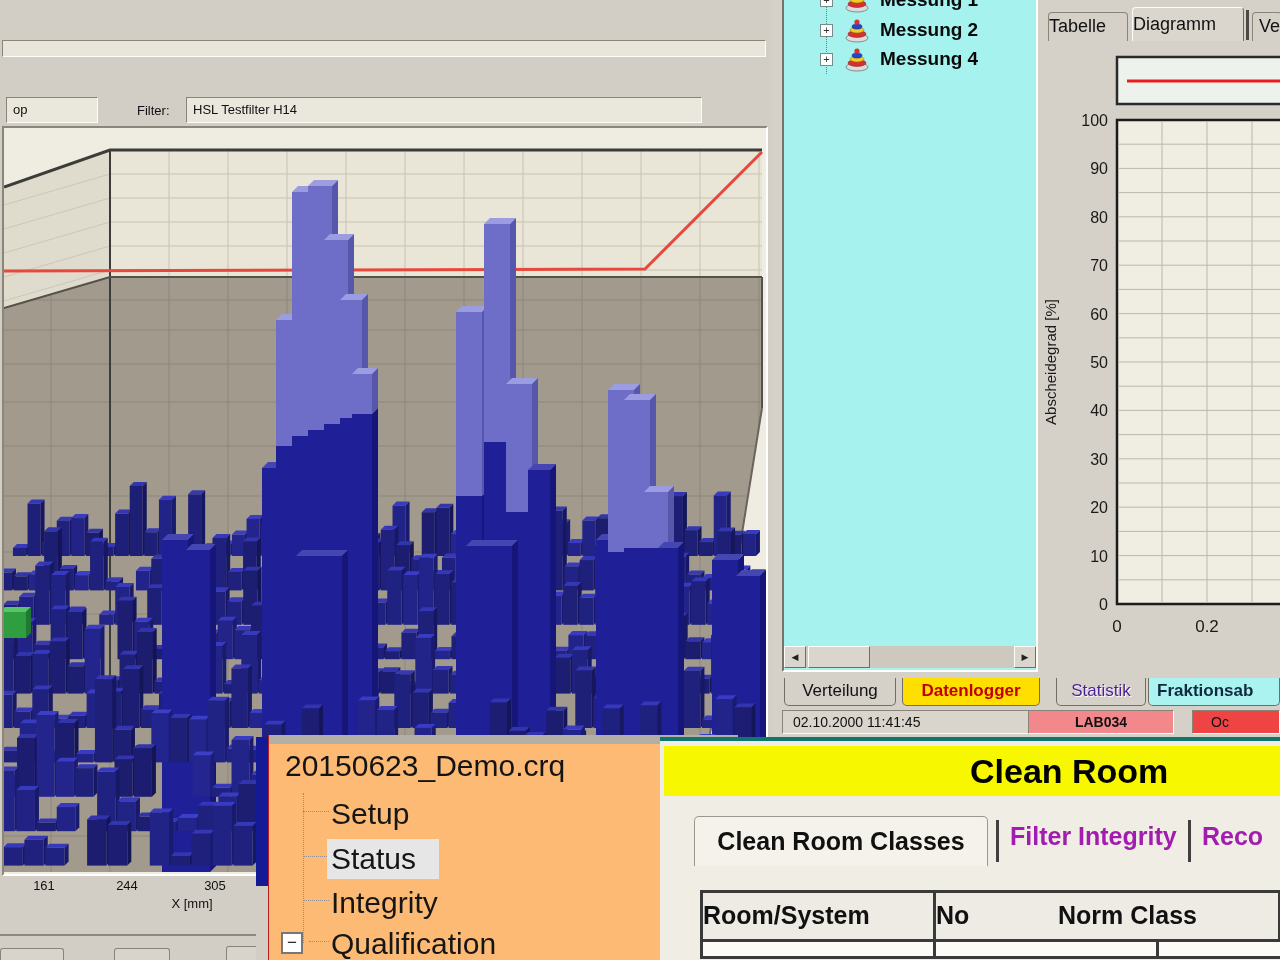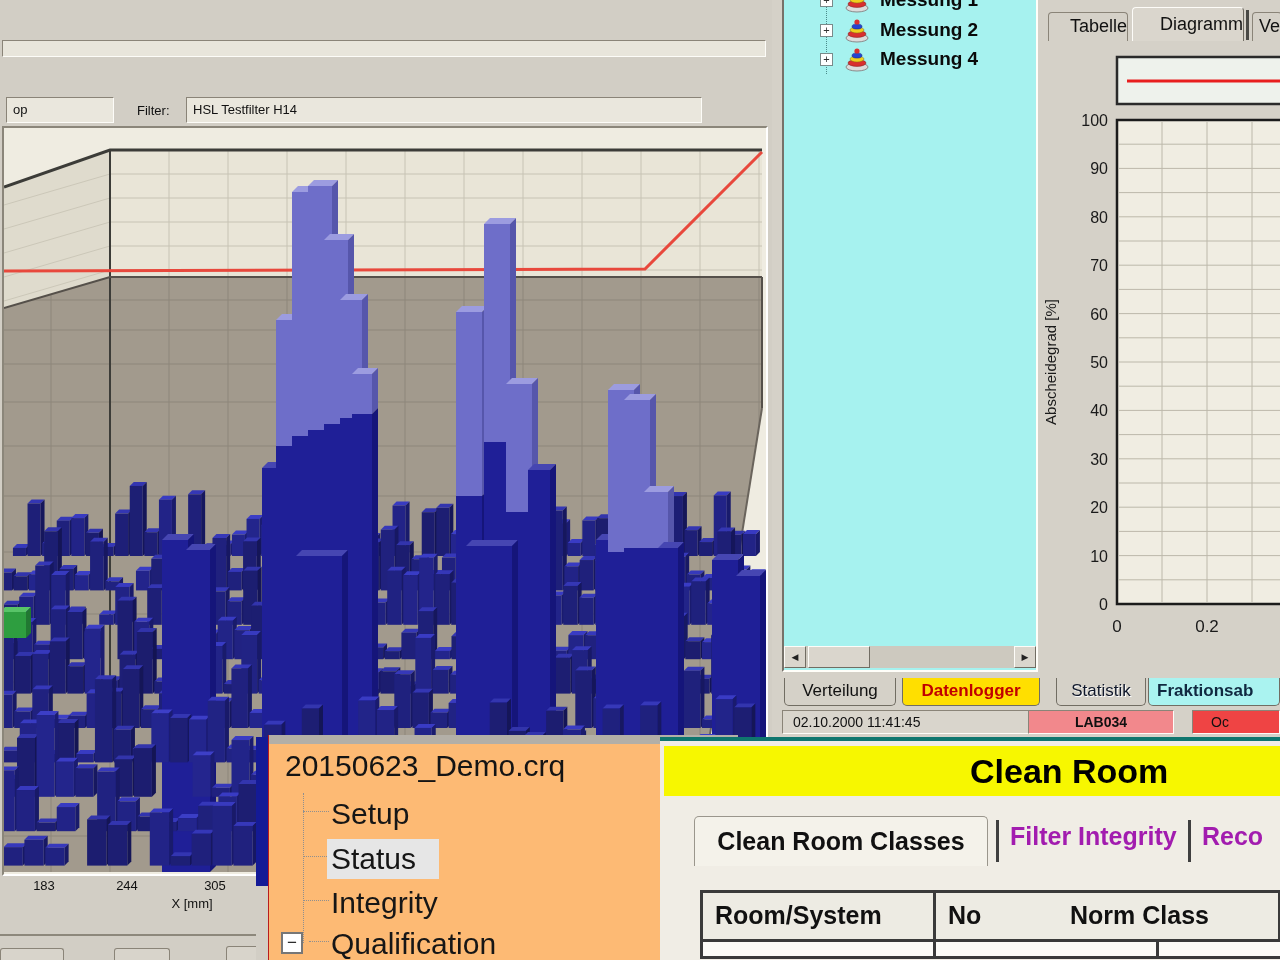--- a/index.html
+++ b/index.html
@@ -4,46 +4,46 @@
 <style>
 *{box-sizing:border-box;margin:0;padding:0}
 body{font-family:"Liberation Sans",sans-serif;background:#777}
 #screen{position:relative;width:1280px;height:960px;overflow:hidden;background:#d5d1c8;color:#111}
 .abs{position:absolute}
 .sunken{border:1px solid;border-color:#8a8478 #fdfcf8 #fdfcf8 #8a8478}
 .raised{border:1px solid;border-color:#fdfcf8 #716d63 #716d63 #fdfcf8}
 .field{background:#eae7dd;font-size:13px;line-height:23px;padding-left:6px;white-space:nowrap;overflow:hidden}
 .lbl13{font-size:13px;white-space:nowrap}
 .ttab{background:#d5d1c8;border:1px solid #8a8478;border-bottom:none;border-radius:4px 4px 0 0;
-      font-size:18px;text-align:right;white-space:nowrap;overflow:hidden}
+      font-size:18px;text-align:left;white-space:nowrap;overflow:hidden}
 .ttab.active{background:#dad6cd;border-color:#fdfcf8 #716d63 transparent #fdfcf8}
 .btab{border:1px solid #716d63;border-top:none;border-radius:0 0 5px 5px;font-size:17px;
       text-align:center;line-height:26px;white-space:nowrap;overflow:hidden;background:#d5d1c8}
 svg text{font-family:"Liberation Sans",sans-serif}
 .ptree-item{position:absolute;left:62px;font-size:30px;color:#161616;white-space:nowrap}
 .pconn{position:absolute;left:34px;width:26px;border-top:1px dotted #8f8f8f}
 .mrow{position:absolute;left:0;width:100%;height:30px}
 .mrow .plus{position:absolute;left:36px;top:8px;width:13px;height:13px;background:#fff;
   border:1px solid #7a8a8a;font-size:11px;line-height:11px;text-align:center;color:#333}
 .mrow .mlabel{position:absolute;left:96px;top:3px;font-size:19px;font-weight:700;color:#0a0a0a;white-space:nowrap}
 .mrow .micon{position:absolute;left:60px;top:1px}
 .scrbtn{background:#dad6cd;text-align:center;font-size:9px;line-height:20px;color:#222}
 .crtab-label{position:absolute;font-size:25px;font-weight:700;color:#a21caf;white-space:nowrap}
 .tcell{height:46px;background:#edebe3;font-size:25px;font-weight:700;line-height:44px;
-       padding-left:12px;border-right:3px solid #3a3a3a;overflow:hidden;white-space:nowrap}
+       border-right:3px solid #3a3a3a;overflow:hidden;white-space:nowrap}
 .btn-top{position:absolute;height:12px;background:#d8d4cb;border:1px solid #8a8478;border-bottom:none;border-radius:3px 3px 0 0}
 </style>
 </head>
 <body>
 
 <div id="screen">
 
   <div class="abs" id="left-window" style="left:0;top:0;width:772px;height:960px;background:#d2cec5">
     <div class="abs sunken" style="left:2px;top:40px;width:764px;height:17px;background:#e8e5db"></div>
-    <div class="abs sunken field" style="left:6px;top:97px;width:108px;height:26px">
+    <div class="abs sunken field" style="left:6px;top:97px;width:92px;height:26px">
       <span>op</span>
     </div>
     <div class="abs lbl13" style="left:137px;top:103px">Filter:</div>
     <div class="abs sunken field" style="left:186px;top:97px;width:516px;height:26px">
       <span>HSL Testfilter H14</span>
     </div>
 
     <div class="abs" style="left:2px;top:126px;width:766px;height:750px;background:#efece1;
                 border:2px solid;border-color:#8b867a #fff #fff #8b867a;overflow:hidden">
       <svg id="svg3d" width="762" height="746" viewBox="4 128 762 746">
@@ -1435,21 +1435,21 @@
               <polygon points="775.204614474717,809.1721283042218 779.204614474717,805.1721283042218 779.204614474717,861.5999999999999 775.204614474717,865.5999999999999" fill="hsl(239,62%,26.407181734219193%)"></polygon>
               <rect x="755.904614474717" y="809.1721283042218" width="19.3" height="56.427871695778094" fill="hsl(239,60%,33.40718173421919%)"></rect>
             </g>
           </g>
           <clipPath id="planeClip">
             <polygon points="4,308 110,277 762,277 762,408 688,872 4,872" fill="#000"></polygon>
           </clipPath>
         </svg>
     </div>
 
-    <div class="abs lbl13" style="left:22px;top:878px;width:44px;text-align:center">183</div>
+    <div class="abs lbl13" style="left:22px;top:878px;width:44px;text-align:center">161</div>
     <div class="abs lbl13" style="left:105px;top:878px;width:44px;text-align:center">244</div>
     <div class="abs lbl13" style="left:193px;top:878px;width:44px;text-align:center">305</div>
     <div class="abs lbl13" style="left:160px;top:896px;width:64px;text-align:center">X [mm]</div>
 
     <div class="abs" style="left:0;top:934px;width:268px;height:2px;background:#8d887c"></div>
     <div class="btn-top" style="left:0;top:948px;width:64px"></div>
     <div class="btn-top" style="left:114px;top:948px;width:56px"></div>
     <div class="btn-top" style="left:226px;top:946px;width:62px;height:14px"></div>
   </div>
 
@@ -1553,21 +1553,21 @@
           <text x="1056" y="362" text-anchor="middle" font-size="15" fill="#1a1a1a" transform="rotate(-90 1056 362)">Abscheidegrad [%]</text>
         </svg>
     </div>
 
     <div class="abs btab" style="left:12px;top:678px;width:112px;height:28px">
       <span>Verteilung</span>
     </div>
     <div class="abs btab" style="left:130px;top:678px;width:138px;height:28px;background:#ffdf00;color:#c00000;font-weight:700">
       <span>Datenlogger</span>
     </div>
-    <div class="abs btab" style="left:284px;top:678px;width:90px;height:28px;color:#0f172a;text-shadow:1px 1px 0 #fff">
+    <div class="abs btab" style="left:284px;top:678px;width:90px;height:28px;color:#4c1d95;text-shadow:1px 1px 0 #fff">
       <span>Statistik</span>
     </div>
     <div class="abs btab" style="left:376px;top:678px;width:132px;height:28px;background:#aaf3f0;color:#102840;font-weight:700;text-align:left;padding-left:8px">
       <span>Fraktionsab</span>
     </div>
 
     <div class="abs sunken" style="left:10px;top:710px;width:270px;height:24px;background:#d9d5cc;font-size:14px;line-height:22px;padding-left:10px;white-space:nowrap;overflow:hidden">
       <span>02.10.2000 11:41:45</span>
     </div>
     <div class="abs sunken" style="left:256px;top:710px;width:146px;height:24px;background:#f2888c;font-size:14px;font-weight:700;line-height:22px;text-align:center;overflow:hidden">

